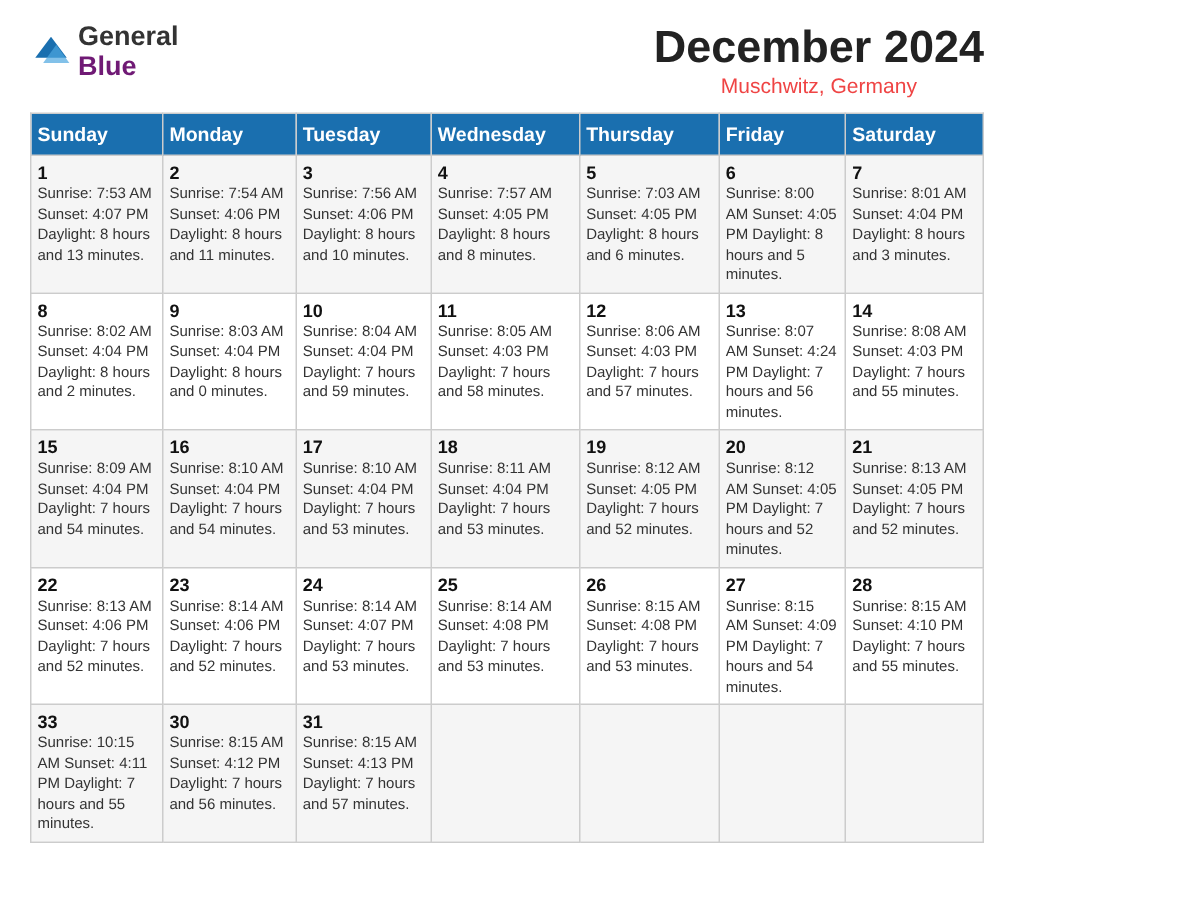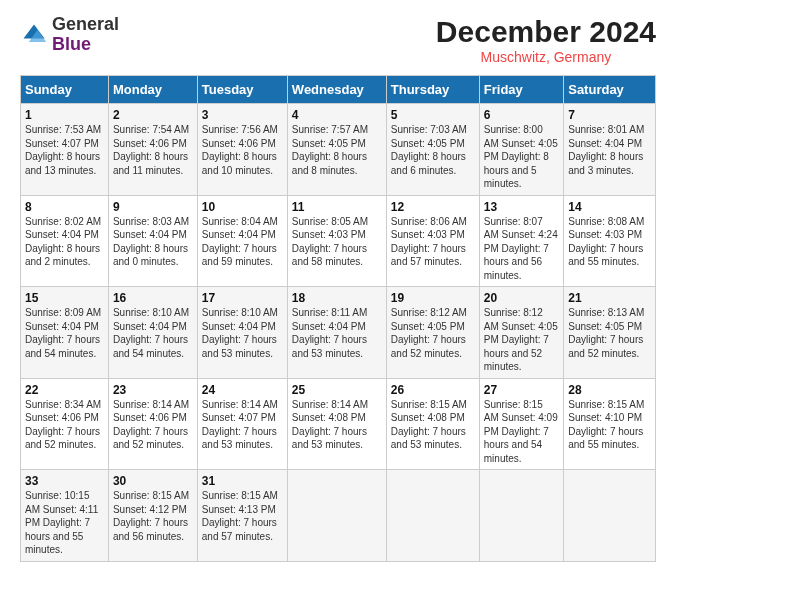--- a/index.html
+++ b/index.html
@@ -257,21 +257,21 @@
           <td>
             <span class="day-num">21</span>
             <div class="day-info">Sunrise: 8:13 AM
 Sunset: 4:05 PM
 Daylight: 7 hours and 52 minutes.</div>
           </td>
         </tr>
         <tr>
           <td>
             <span class="day-num">22</span>
-            <div class="day-info">Sunrise: 8:34 AM
+            <div class="day-info">Sunrise: 8:13 AM
 Sunset: 4:06 PM
 Daylight: 7 hours and 52 minutes.</div>
           </td>
           <td>
             <span class="day-num">23</span>
             <div class="day-info">Sunrise: 8:14 AM
 Sunset: 4:06 PM
 Daylight: 7 hours and 52 minutes.</div>
           </td>
           <td>

